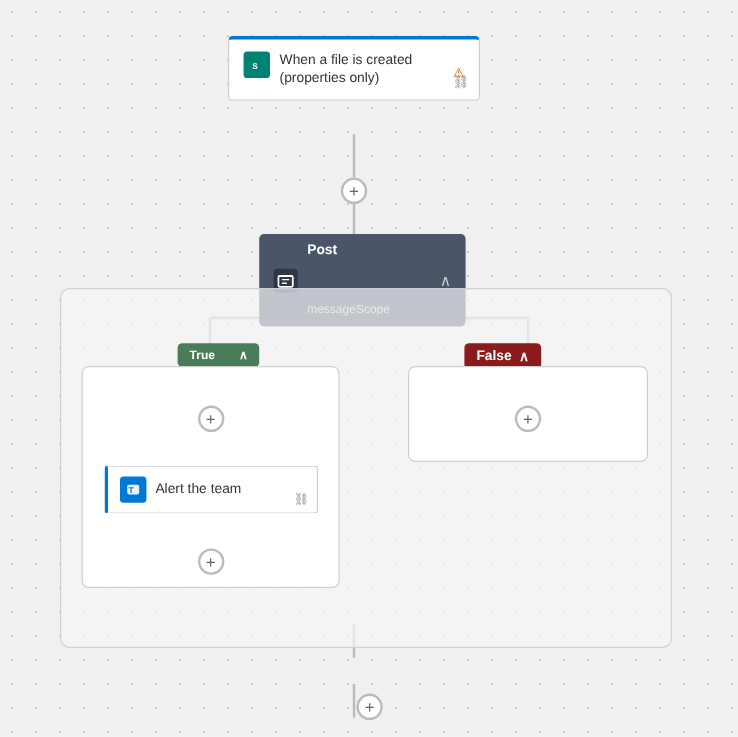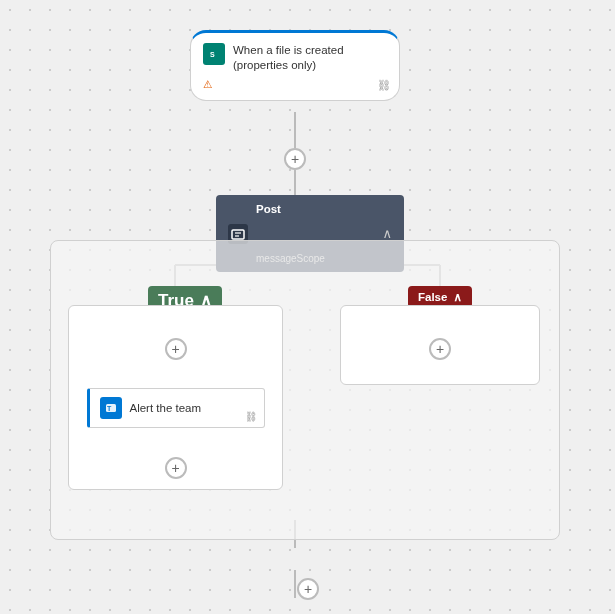--- a/index.html
+++ b/index.html
@@ -23,24 +23,23 @@
 
     
     .trigger-node {
       position: absolute;
       left: 190px;
       top: 30px;
       width: 210px;
       background: white;
       border: 1.5px solid #d0d0d0;
       border-top: 3px solid #0078d4;
-      border-radius: 16px;
+      border-radius: 4px;
       padding: 10px 12px;
       display: flex;
-      flex-direction: column;
     }
     .trigger-header {
       display: flex;
       align-items: flex-start;
       gap: 8px;
     }
     .trigger-icon {
       width: 22px;
       height: 22px;
       background: #008272;
@@ -90,21 +89,21 @@
       font-weight: 300;
       flex-shrink: 0;
       z-index: 10;
     }
 
     
     .scope-node {
       position: absolute;
       left: 216px;
       top: 195px;
-      width: 188px;
+      width: 172px;
       background: #4a5568;
       border-radius: 4px;
       padding: 8px 12px;
       display: flex;
       align-items: center;
       justify-content: space-between;
       color: white;
     }
     .scope-left {
       display: flex;
@@ -145,25 +144,25 @@
       flex-direction: column;
       align-items: center;
     }
 
     
     .branch-true-header {
       background: #4a7c59;
       color: white;
       border-radius: 4px;
       padding: 4px 10px;
-      font-size: 17px;
+      font-size: 10px;
       font-weight: 600;
       display: flex;
       align-items: flex-end;
-      gap: 6px;
+      gap: 20px;
       cursor: pointer;
     }
 
     
     .branch-false-header {
       background: #8b1a1a;
       color: white;
       border-radius: 4px;
       padding: 4px 10px;
       font-size: 11.5px;
@@ -244,21 +243,21 @@
     }
 
     
     .branch-true-label {
       position: absolute;
       left: 148px;
       top: 286px;
     }
     .branch-false-label {
       position: absolute;
-      left: 408px;
+      left: 387px;
       top: 286px;
     }
 
     
     .bottom-add {
       position: absolute;
       left: 297px;
       bottom: 14px;
     }
 

